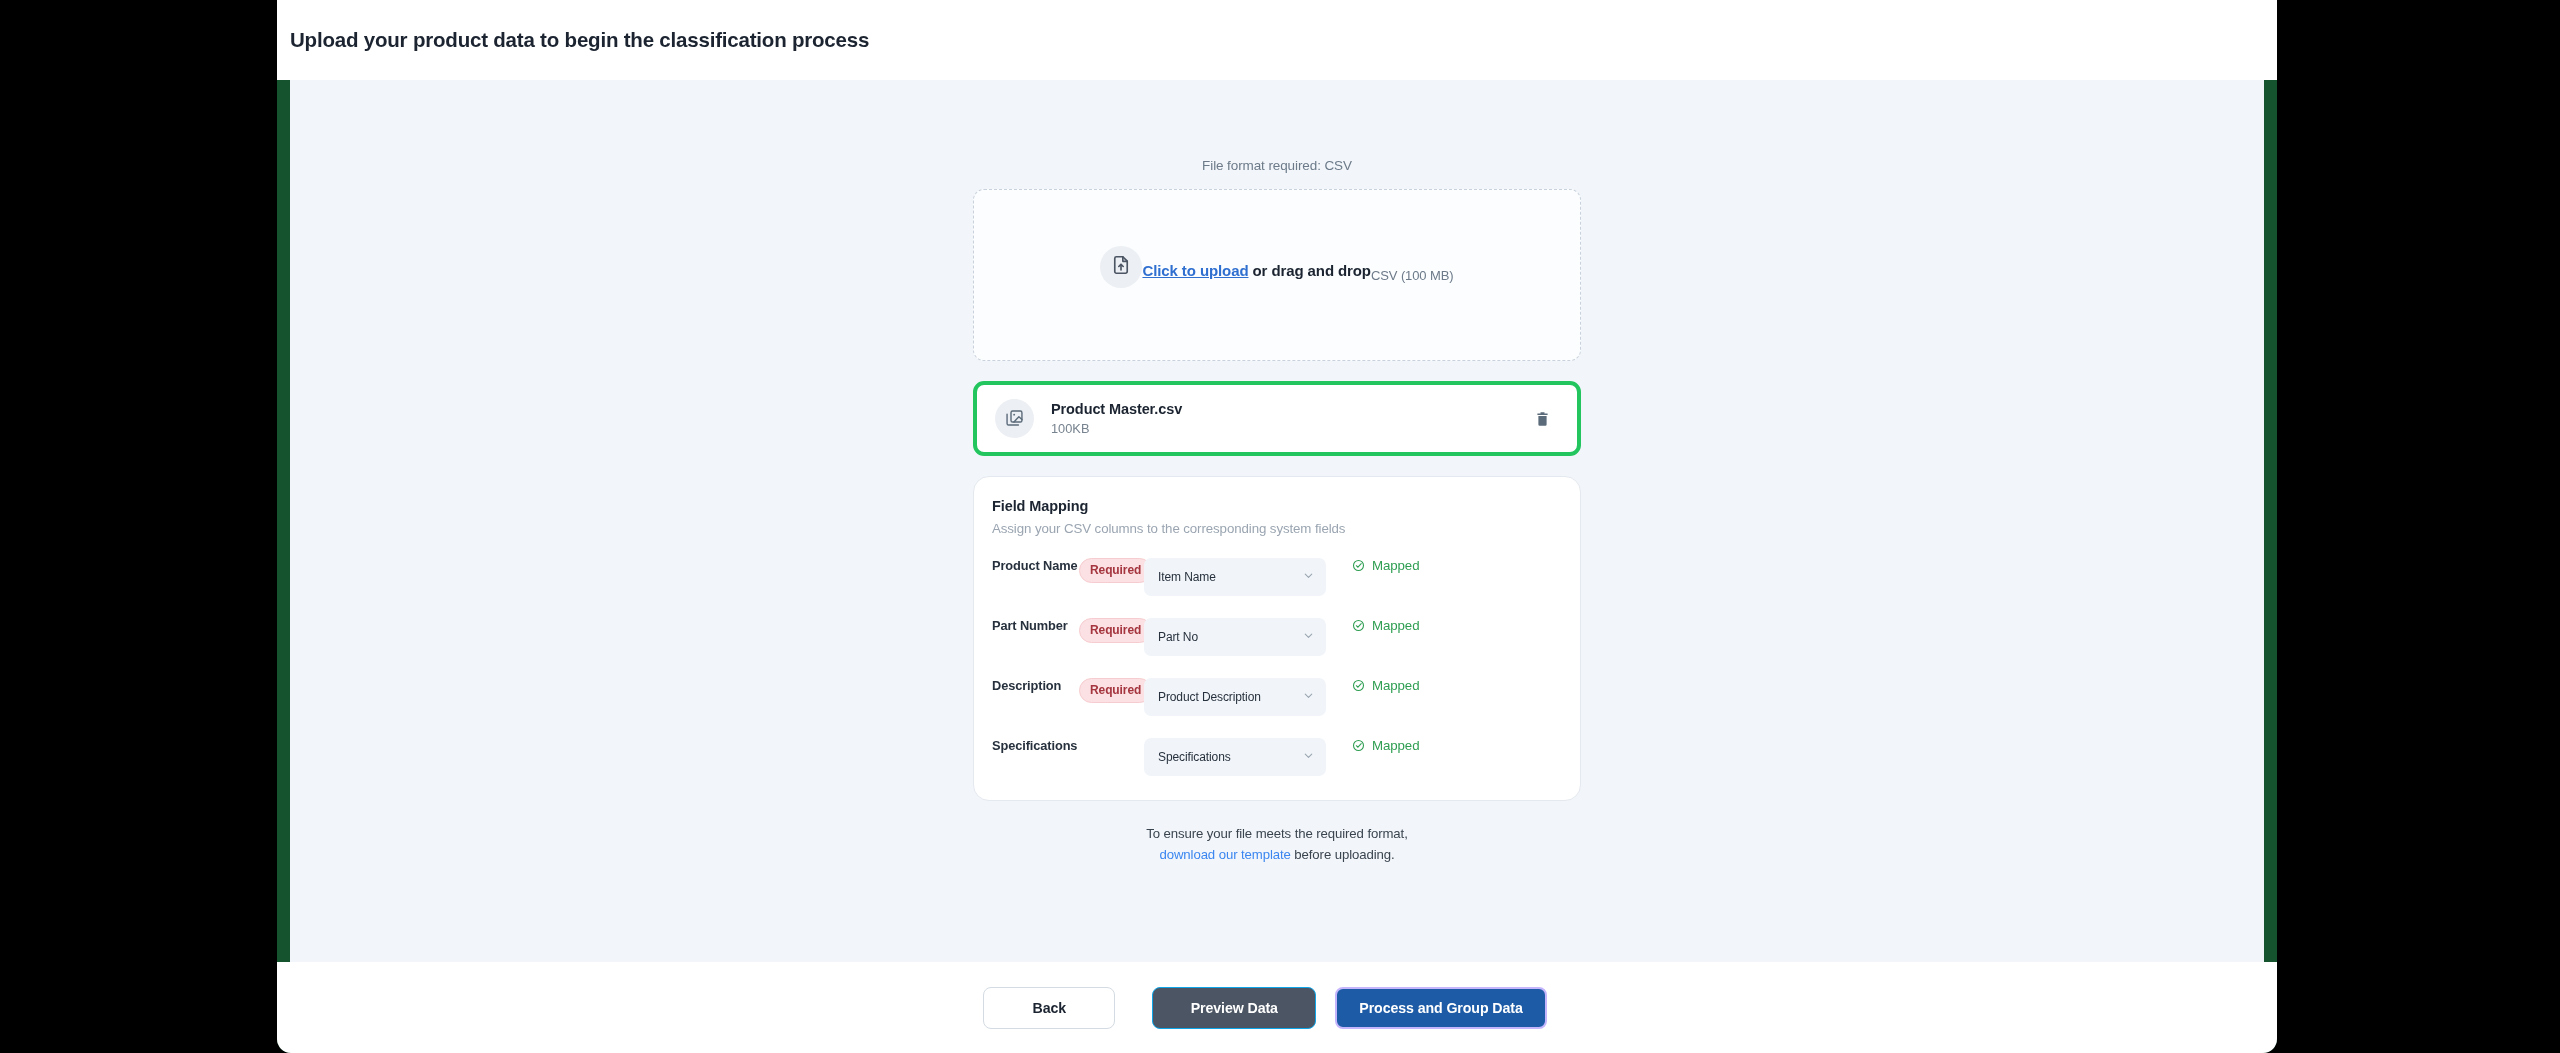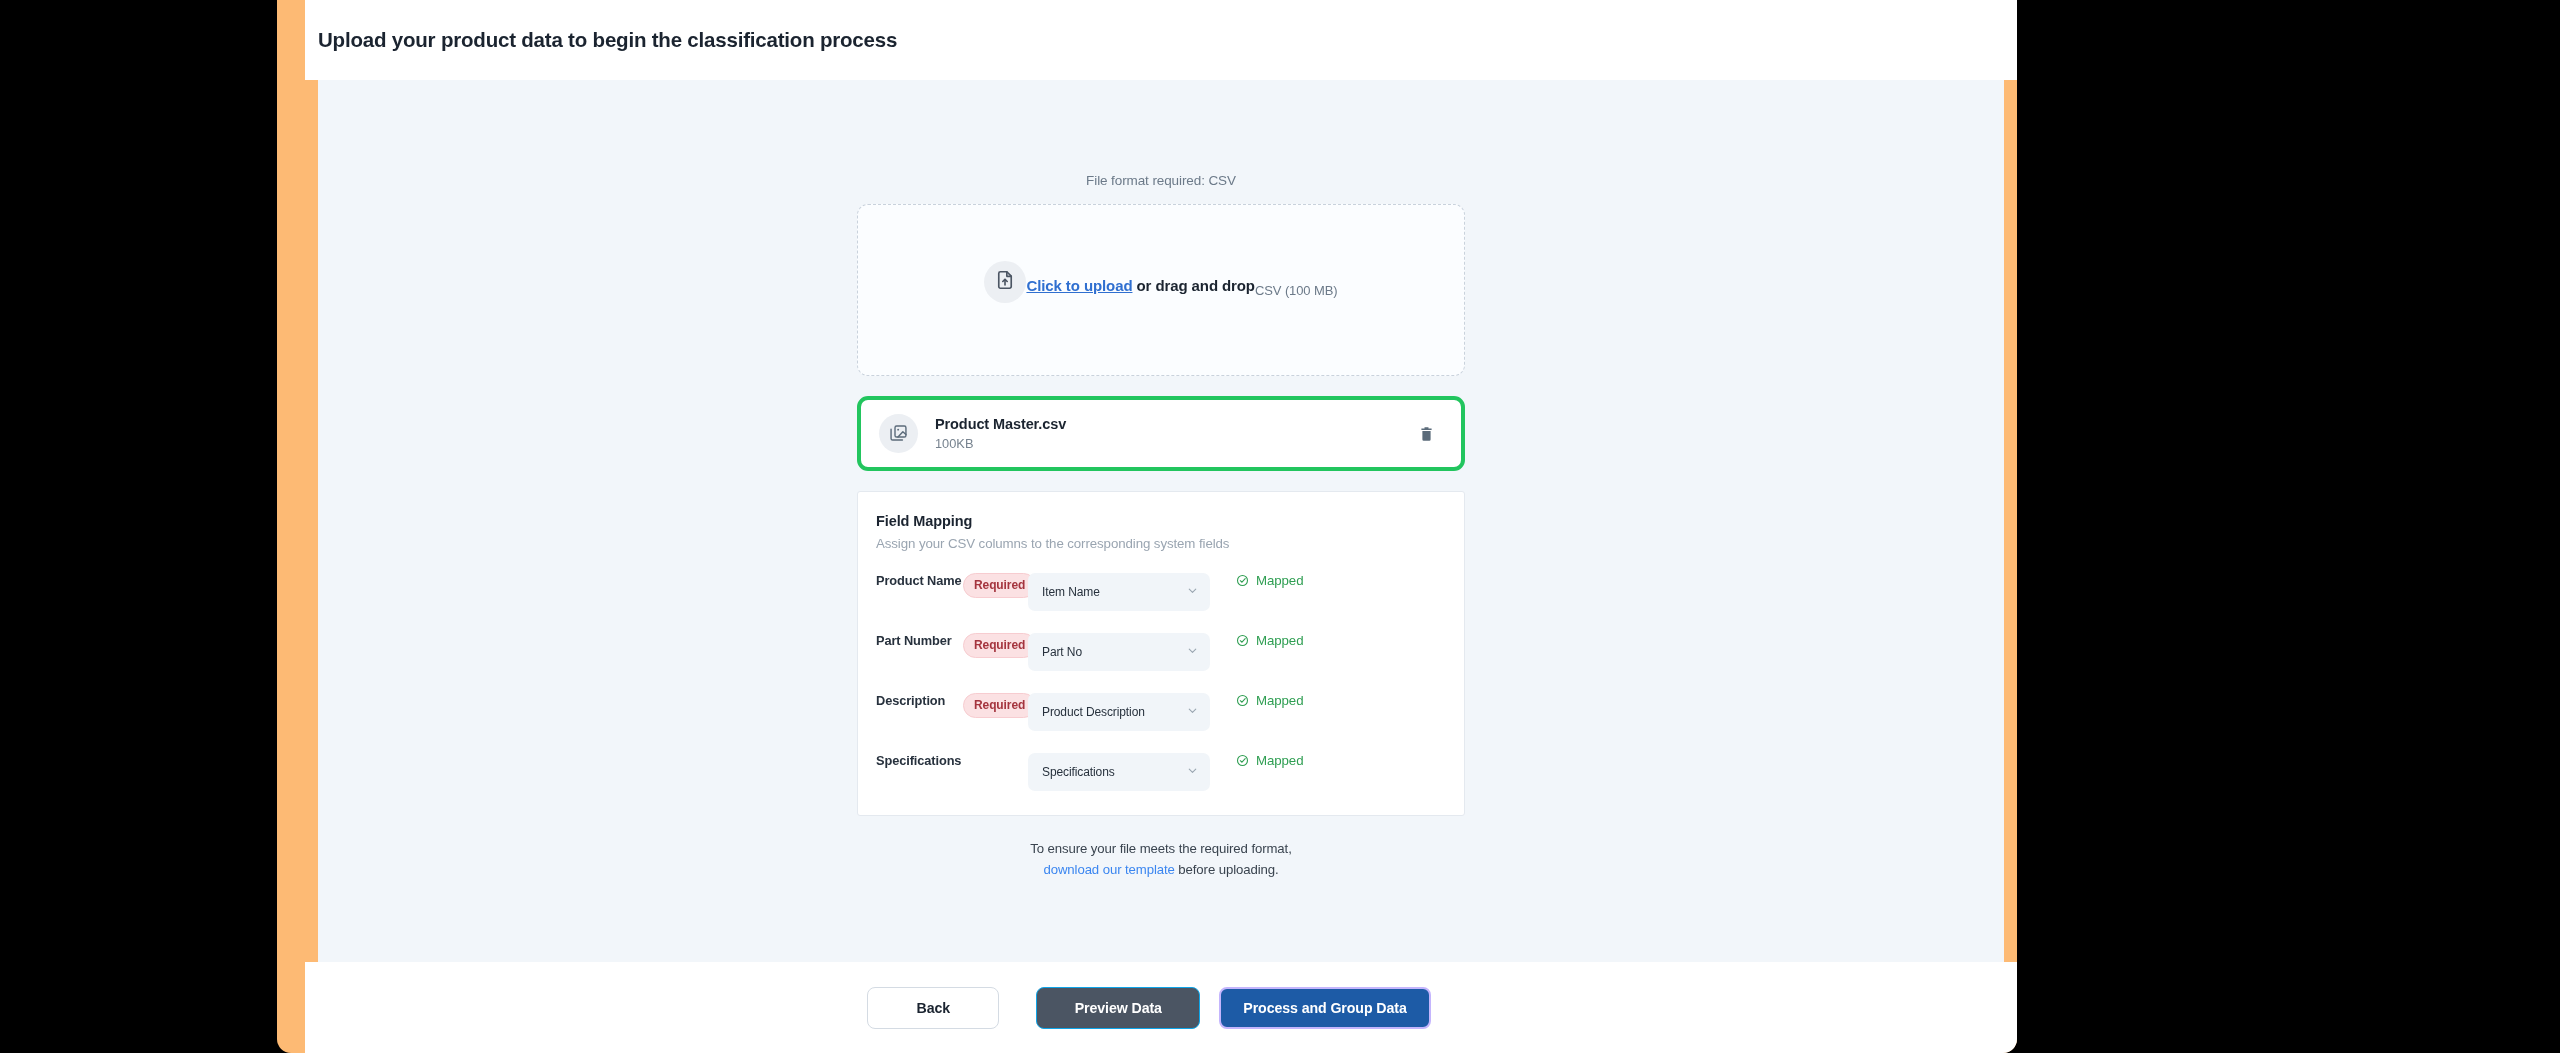--- a/index.html
+++ b/index.html
@@ -17,28 +17,27 @@
     width: 2560px;
     height: 1053px;
     background: #000000;
   }
 
   
   #app-window {
     position: absolute;
     left: 277px;
     top: 0px;
-    width: 1740px;
+    width: 2000px;
     height: 1053px;
-    background: #fdba74;
+    background: #14532d;
     border-radius: 0 0 14px 14px;
     overflow: hidden;
     display: flex;
     flex-direction: column;
-    padding-left: 28px;
   }
 
   
   #page-header {
     height: 80px;
     flex: 0 0 80px;
     display: flex;
     align-items: center;
     padding-left: 13px;
     background: #ffffff;
@@ -57,21 +56,21 @@
     background: #f2f6fa;
     flex: 0 0 882px;
     height: 882px;
     overflow: hidden;
   }
 
   #center-column {
     position: absolute;
     left: 50%;
     transform: translateX(-50%);
-    top: 93px;
+    top: 78px;
     width: 608px;
   }
 
   .format-note {
     text-align: center;
     font-size: 13.5px;
     color: #6c7a89;
     margin-bottom: 16px;
     letter-spacing: -0.1px;
   }
@@ -149,21 +148,21 @@
     display: flex; align-items: center; justify-content: center;
     cursor: pointer;
     flex: 0 0 26px;
   }
 
   
   #mapping-card {
     margin-top: 20px;
     background: #ffffff;
     border: 1px solid #e4e9ef;
-    border-radius: 3px;
+    border-radius: 16px;
     padding: 21px 22px 24px 18px;
   }
   #mapping-title {
     font-size: 14.5px;
     font-weight: 700;
     color: #1b2430;
     letter-spacing: -0.1px;
   }
   #mapping-subtitle {
     font-size: 13.3px;

